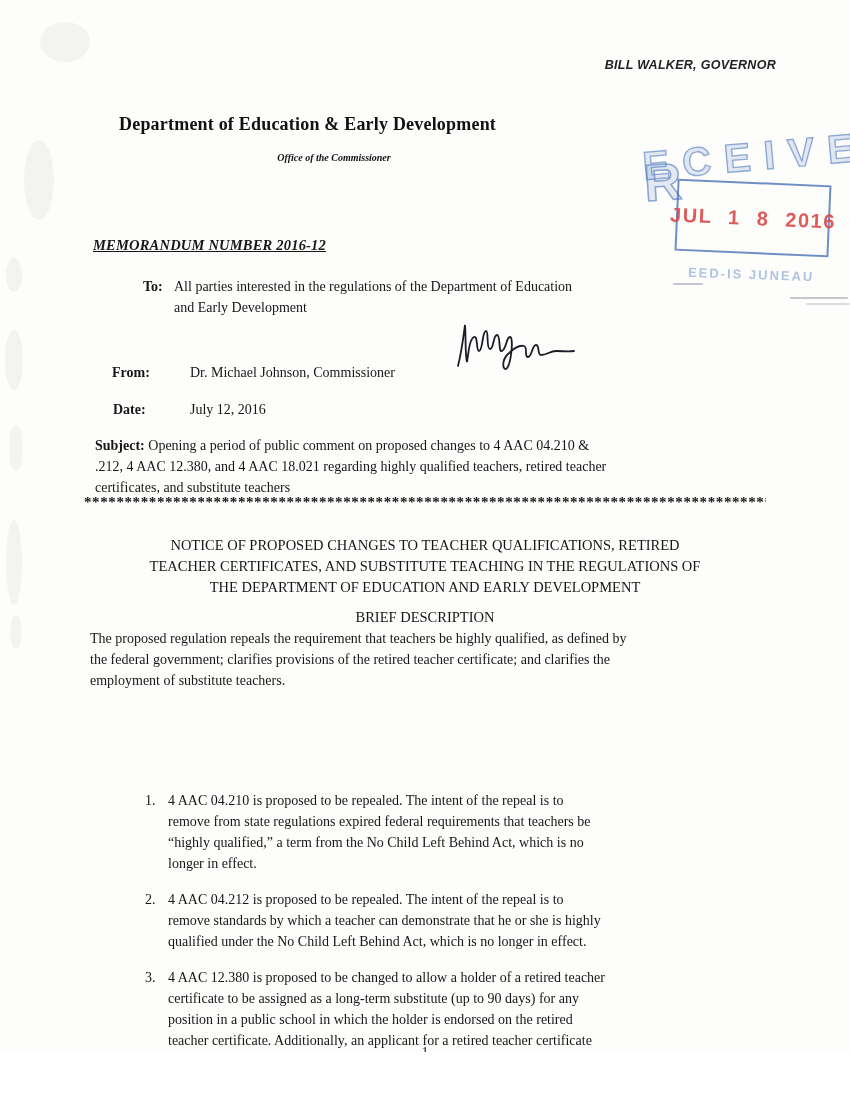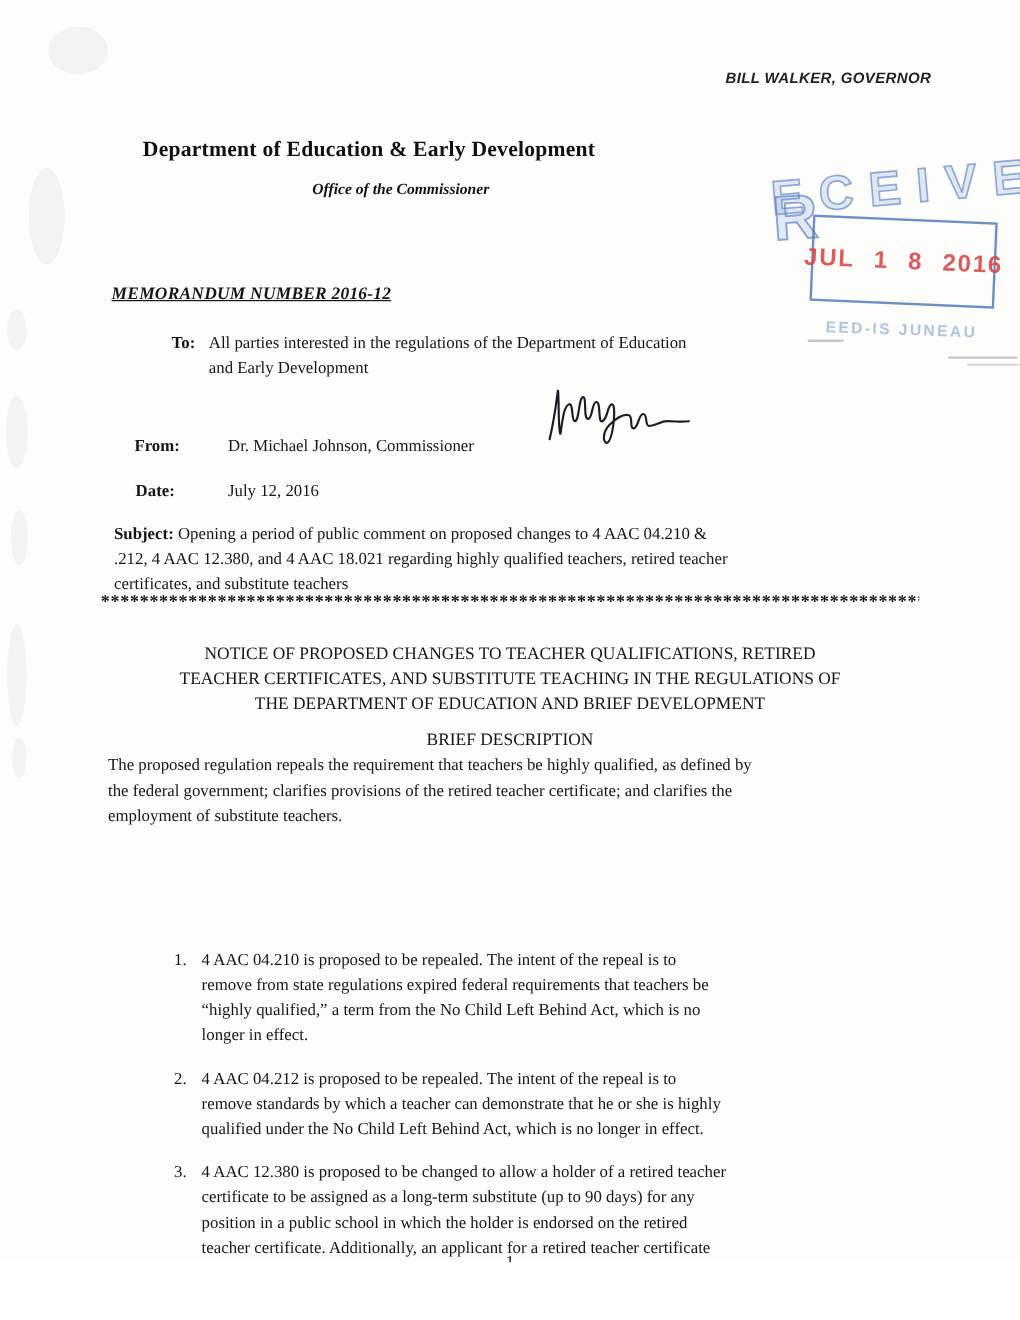--- a/index.html
+++ b/index.html
@@ -13,21 +13,21 @@
   .pre{white-space:pre-line;}
   .smudge{position:absolute;background:rgba(190,190,190,.16);border-radius:50%;}
   .dash{position:absolute;background:rgba(150,155,165,.55);height:2px;border-radius:1px;}
 
   .governor{
     top:55px;right:74px;
     font-family:"Liberation Sans","DejaVu Sans",sans-serif;
     font-style:italic;font-weight:bold;font-size:12.5px;letter-spacing:.3px;color:#222;
   }
   .dept-title{left:119px;top:114px;font-size:18px;font-weight:bold;letter-spacing:.2px;color:#111;}
-  .office-title{left:119px;top:147px;width:430px;text-align:center;font-size:13px;font-weight:bold;font-style:italic;color:#111;}
+  .office-title{left:119px;top:147px;width:430px;text-align:center;font-size:10px;font-weight:bold;font-style:italic;color:#111;}
   .address{left:576px;top:103px;font-style:italic;font-size:10px;line-height:13.2px;color:#1d1d1d;}
 
   
   .stamp{left:636px;top:146px;width:214px;height:160px;}
   .stamp-received{
     position:absolute;left:6px;top:10px;white-space:nowrap;
     font-family:"Liberation Sans","DejaVu Sans",sans-serif;
     font-weight:bold;font-size:40px;letter-spacing:13px;
     color:rgba(110,145,200,.20);
     -webkit-text-stroke:1.4px rgba(85,125,190,.62);
@@ -136,21 +136,21 @@
     <span class="lbl">Subject:</span>
     <span class="pre">Opening a period of public comment on proposed changes to 4 AAC 04.210 &amp;
 .212, 4 AAC 12.380, and 4 AAC 18.021 regarding highly qualified teachers, retired teacher
 certificates, and substitute teachers</span>
   </div>
 
   <div class="abs divider"><span>***********************************************************************************************</span></div>
 
   <div class="abs notice-title pre">NOTICE OF PROPOSED CHANGES TO TEACHER QUALIFICATIONS, RETIRED
 TEACHER CERTIFICATES, AND SUBSTITUTE TEACHING IN THE REGULATIONS OF
-THE DEPARTMENT OF EDUCATION AND BRIEF DEVELOPMENT</div>
+THE DEPARTMENT OF EDUCATION AND EARLY DEVELOPMENT</div>
 
   <div class="abs brief-heading">BRIEF DESCRIPTION</div>
   <div class="abs para1 pre">The proposed regulation repeals the requirement that teachers be highly qualified, as defined by
 the federal government; clarifies provisions of the retired teacher certificate; and clarifies the
 employment of substitute teachers.</div>
 
   <div class="abs reg-list">
     <div class="reg-item">
       <div class="reg-num">1.</div>
       <div class="reg-text pre">4 AAC 04.210 is proposed to be repealed. The intent of the repeal is to

